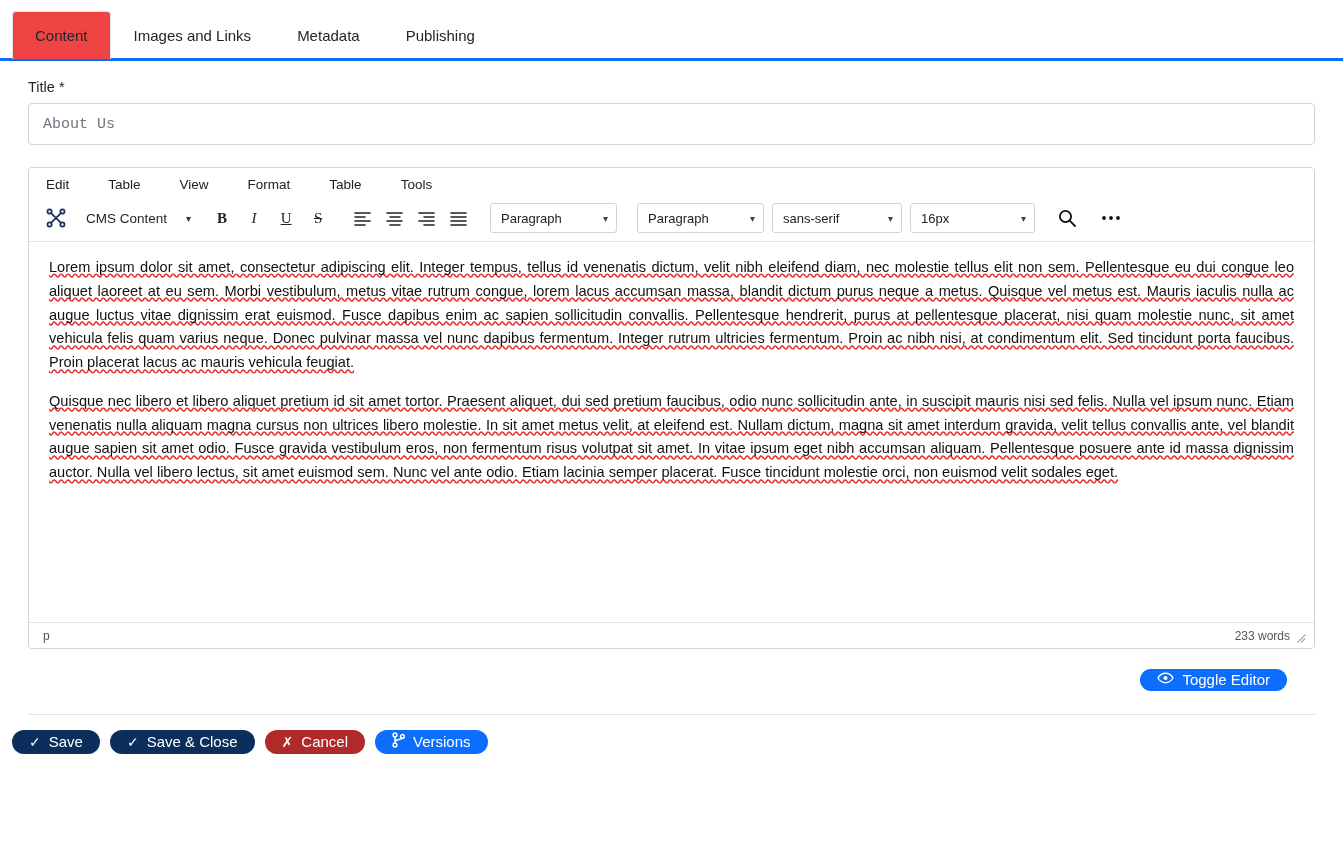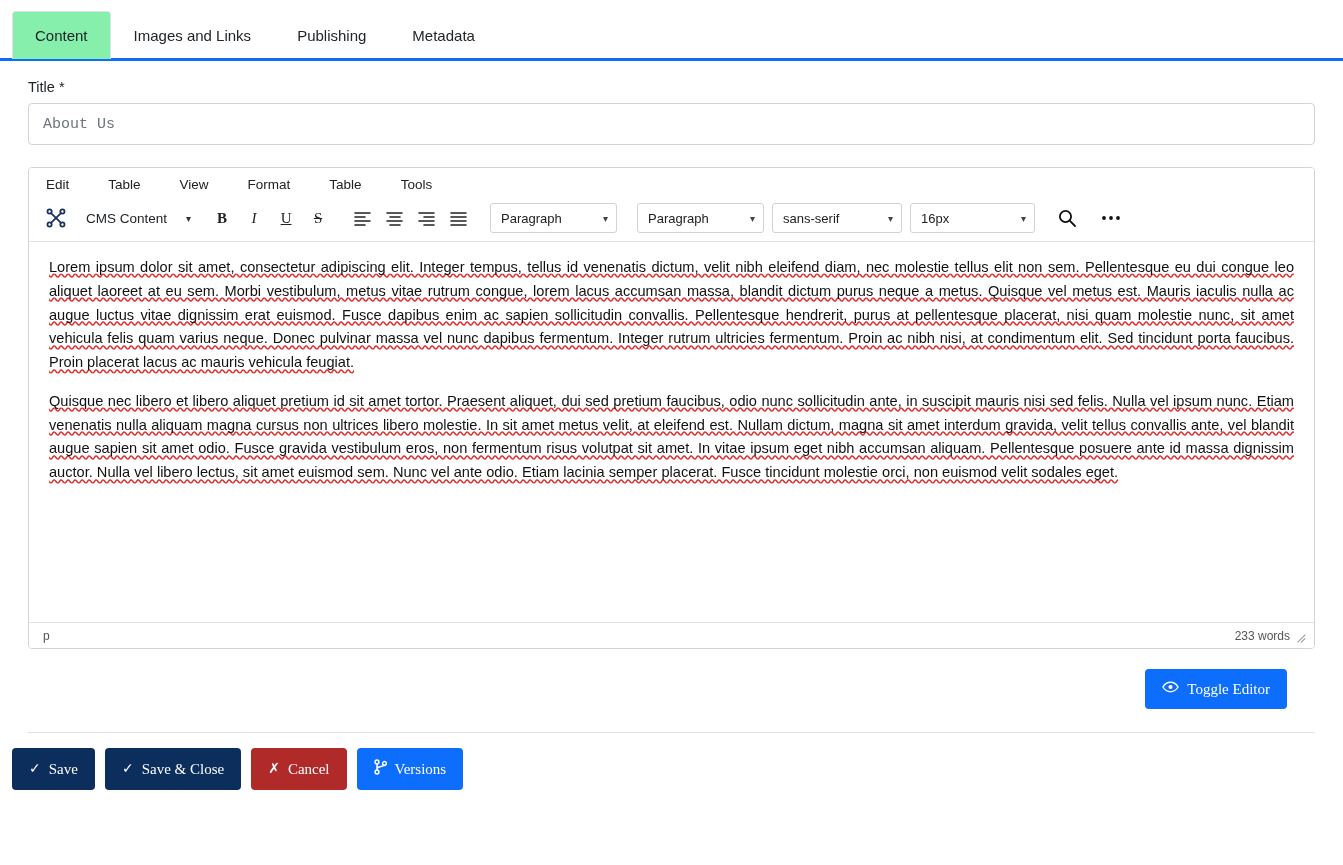--- a/index.html
+++ b/index.html
@@ -32,21 +32,21 @@
     border-top-left-radius: 4px;
     border-top-right-radius: 4px;
     cursor: pointer;
     line-height: 1.4;
     margin-bottom: -1px;
     height: 48px;
     display: flex;
     align-items: center;
   }
   .tab.active {
-    background: #86efac;
+    background: #ef4444;
     border-color: #dee2e6;
     color: #212529;
   }
 
   
   .form-area {
     padding: 18px 28px 0 28px;
   }
   .field-label {
     font-size: 14.5px;
@@ -191,25 +191,25 @@
   .toggle-row {
     display: flex;
     justify-content: flex-end;
     padding: 20px 28px 0 28px;
   }
   .btn {
     display: inline-flex;
     align-items: center;
     gap: 8px;
     border: none;
-    border-radius: 4px;
+    border-radius: 16px;
     color: #fff;
     font-size: 15px;
-    font-family: Liberation Serif, serif;
-    padding: 11px 17px;
+    font-family: Liberation Sans, sans-serif;
+    padding: 2px 17px;
     cursor: pointer;
     line-height: 1.2;
   }
   .btn-toggle { background: #0d6efd; }
 
   .divider-line {
     margin-top: 23px;
     border-top: 1px solid #dee2e6;
   }
 
@@ -228,24 +228,24 @@
 <body>
 
 <div class="tabs">
   <div class="tab active">
     <span>Content</span>
   </div>
   <div class="tab">
     <span>Images and Links</span>
   </div>
   <div class="tab">
+    <span>Metadata</span>
+  </div>
+  <div class="tab">
     <span>Publishing</span>
-  </div>
-  <div class="tab">
-    <span>Metadata</span>
   </div>
 </div>
 
 <div class="form-area">
 
   <label class="field-label">Title *</label>
   <input class="title-input" type="text" placeholder="About Us" style="">
 
   
   <div class="editor">

